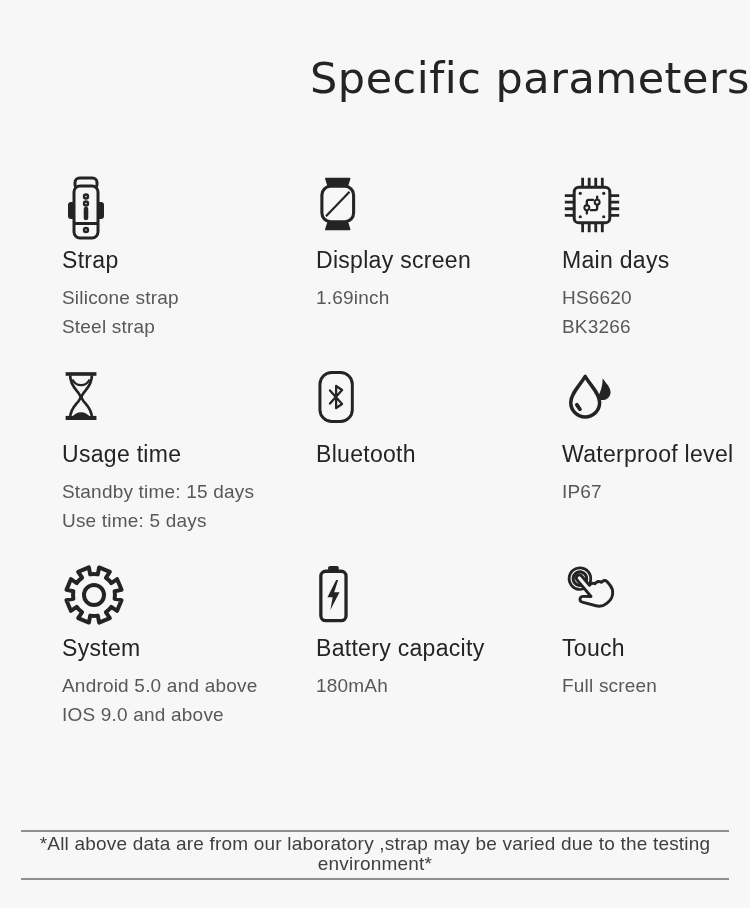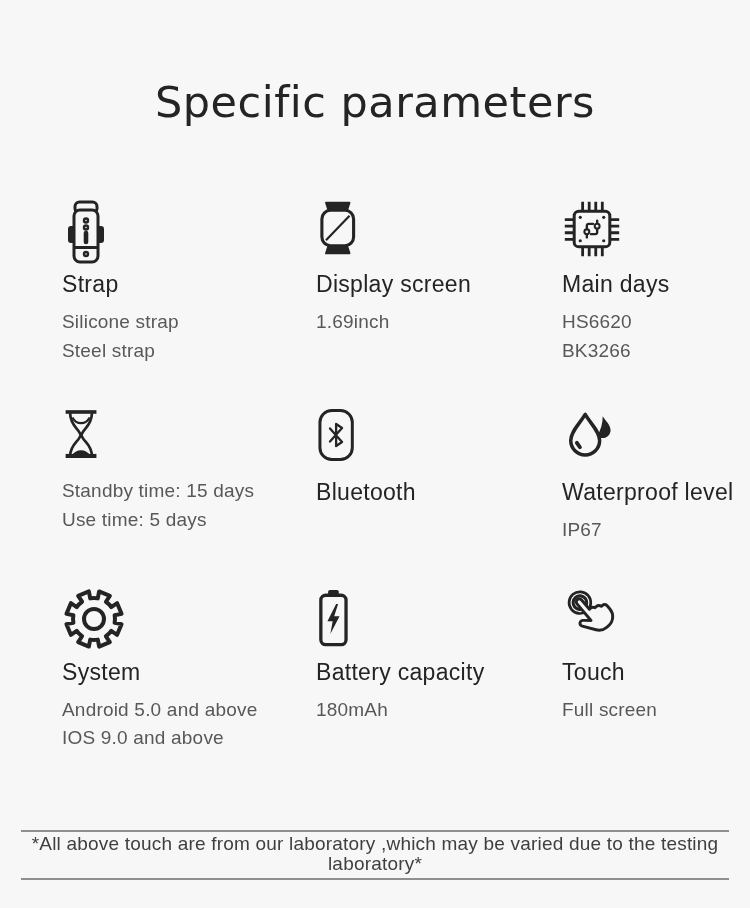--- a/index.html
+++ b/index.html
@@ -7,28 +7,28 @@
     --sub-text:#585858; --divider:#8f8f8f; --footer-text:#3f3f3f;
   }
   html,body{margin:0;padding:0}
   body{background:var(--background)}
   .page{
     position:relative;width:750px;height:908px;overflow:hidden;
     background:var(--background);
     font-family:"Liberation Sans",sans-serif;color:var(--ink);
   }
   .main-title{
-    margin:0;padding-top:76px;text-align:center;
+    margin:0;padding-top:52px;text-align:right;
     font-family:"DejaVu Sans",sans-serif;font-weight:500;
     font-size:43px;line-height:52px;letter-spacing:.5px;
     color:var(--title-text);
   }
   .grid{
     display:grid;grid-template-columns:254px 246px 1fr;
-    padding-left:62px;margin-top:71px;row-gap:42px;
+    padding-left:62px;margin-top:71px;row-gap:28px;
   }
   .cell{min-width:0}
   .iconbox{height:70px;color:var(--ink)}
   .iconbox svg{display:block;overflow:visible}
   .bgfill{fill:var(--background)}
   .cell-title{
     font-size:23px;line-height:30px;margin:0 0 9px;
     letter-spacing:.3px;color:var(--title-text);white-space:nowrap;
   }
   .cell-line{
@@ -114,20 +114,21 @@
       <div class="iconbox">
         <svg viewBox="11 0 53 64" height="58" xmlns="http://www.w3.org/2000/svg">
           <line x1="15" y1="5.5" x2="49" y2="5.5" stroke="currentColor" stroke-width="4"></line>
           <path d="M20 7 C20 21 30.5 24.5 31.5 31 C30.5 37.5 20 41 20 54" fill="none" stroke="currentColor" stroke-width="3"></path>
           <path d="M44 7 C44 21 33.5 24.5 32.5 31 C33.5 37.5 44 41 44 54" fill="none" stroke="currentColor" stroke-width="3"></path>
           <path d="M22.5 11.5 C27 20 37 20 41.5 11.5" fill="none" stroke="currentColor" stroke-width="2.4"></path>
           <path d="M21.5 54 C26 45.5 38 45.5 42.5 54 Z" fill="currentColor"></path>
           <line x1="15" y1="54" x2="49" y2="54" stroke="currentColor" stroke-width="4.5"></line>
         </svg>
       </div>
+      <div class="cell-title">Usage time</div>
       <div class="cell-line">Standby time: 15 days</div>
       <div class="cell-line">Use time: 5 days</div>
     </div>
 
     <div class="cell">
       <div class="iconbox">
         <svg viewBox="9 0 55 64" height="56" xmlns="http://www.w3.org/2000/svg">
           <rect x="13.5" y="4" width="37" height="56" rx="13.5" fill="none" stroke="currentColor" stroke-width="3.4"></rect>
           <path d="M25 24.5 L38.8 40 L32 44.6 L32 19.4 L38.8 24 L25 39.5" fill="none" stroke="currentColor" stroke-width="2.6" stroke-linecap="round" stroke-linejoin="round"></path>
         </svg>
@@ -183,17 +184,17 @@
           </g>
         </svg>
       </div>
       <div class="cell-title">Touch</div>
       <div class="cell-line">Full screen</div>
     </div>
 
   </div>
 
   <div class="footer">
-    <div>*All above touch are from our laboratory ,which may be varied due to the testing</div>
-    <div>laboratory*</div>
+    <div>*All above data are from our laboratory ,strap may be varied due to the testing</div>
+    <div>environment*</div>
   </div>
 
 </div>
 
 </body></html>

